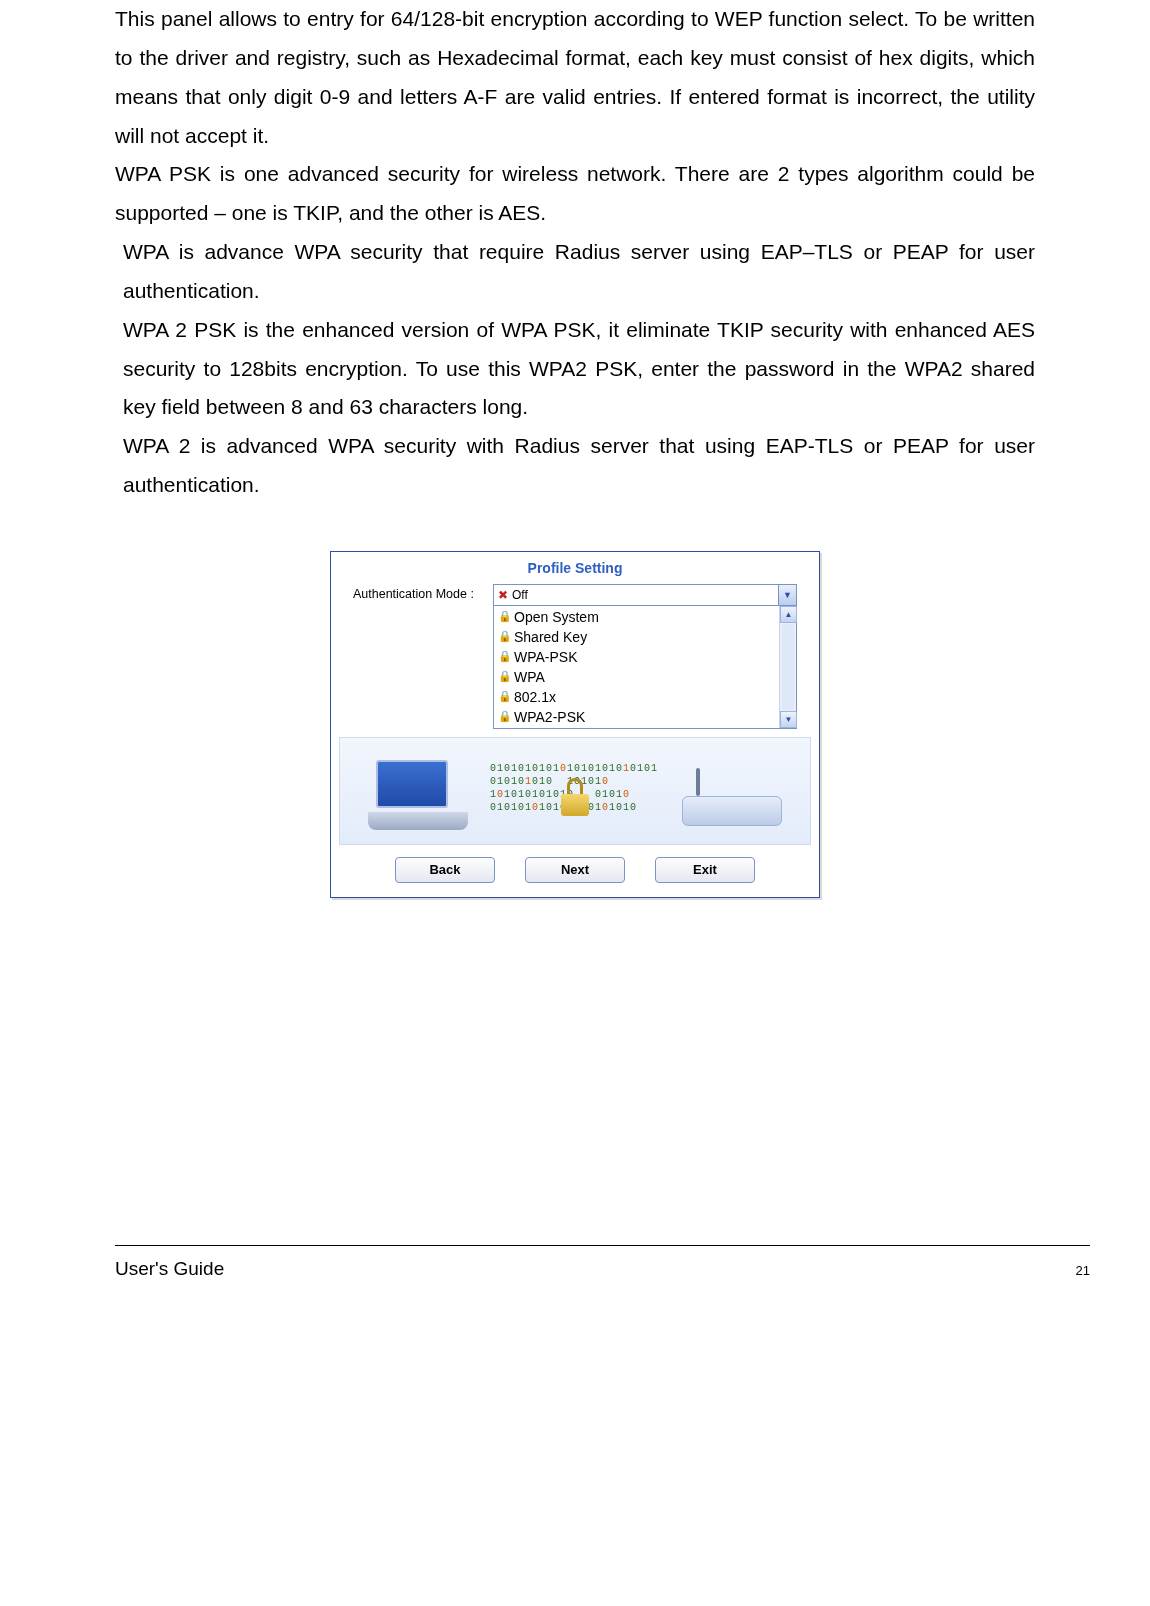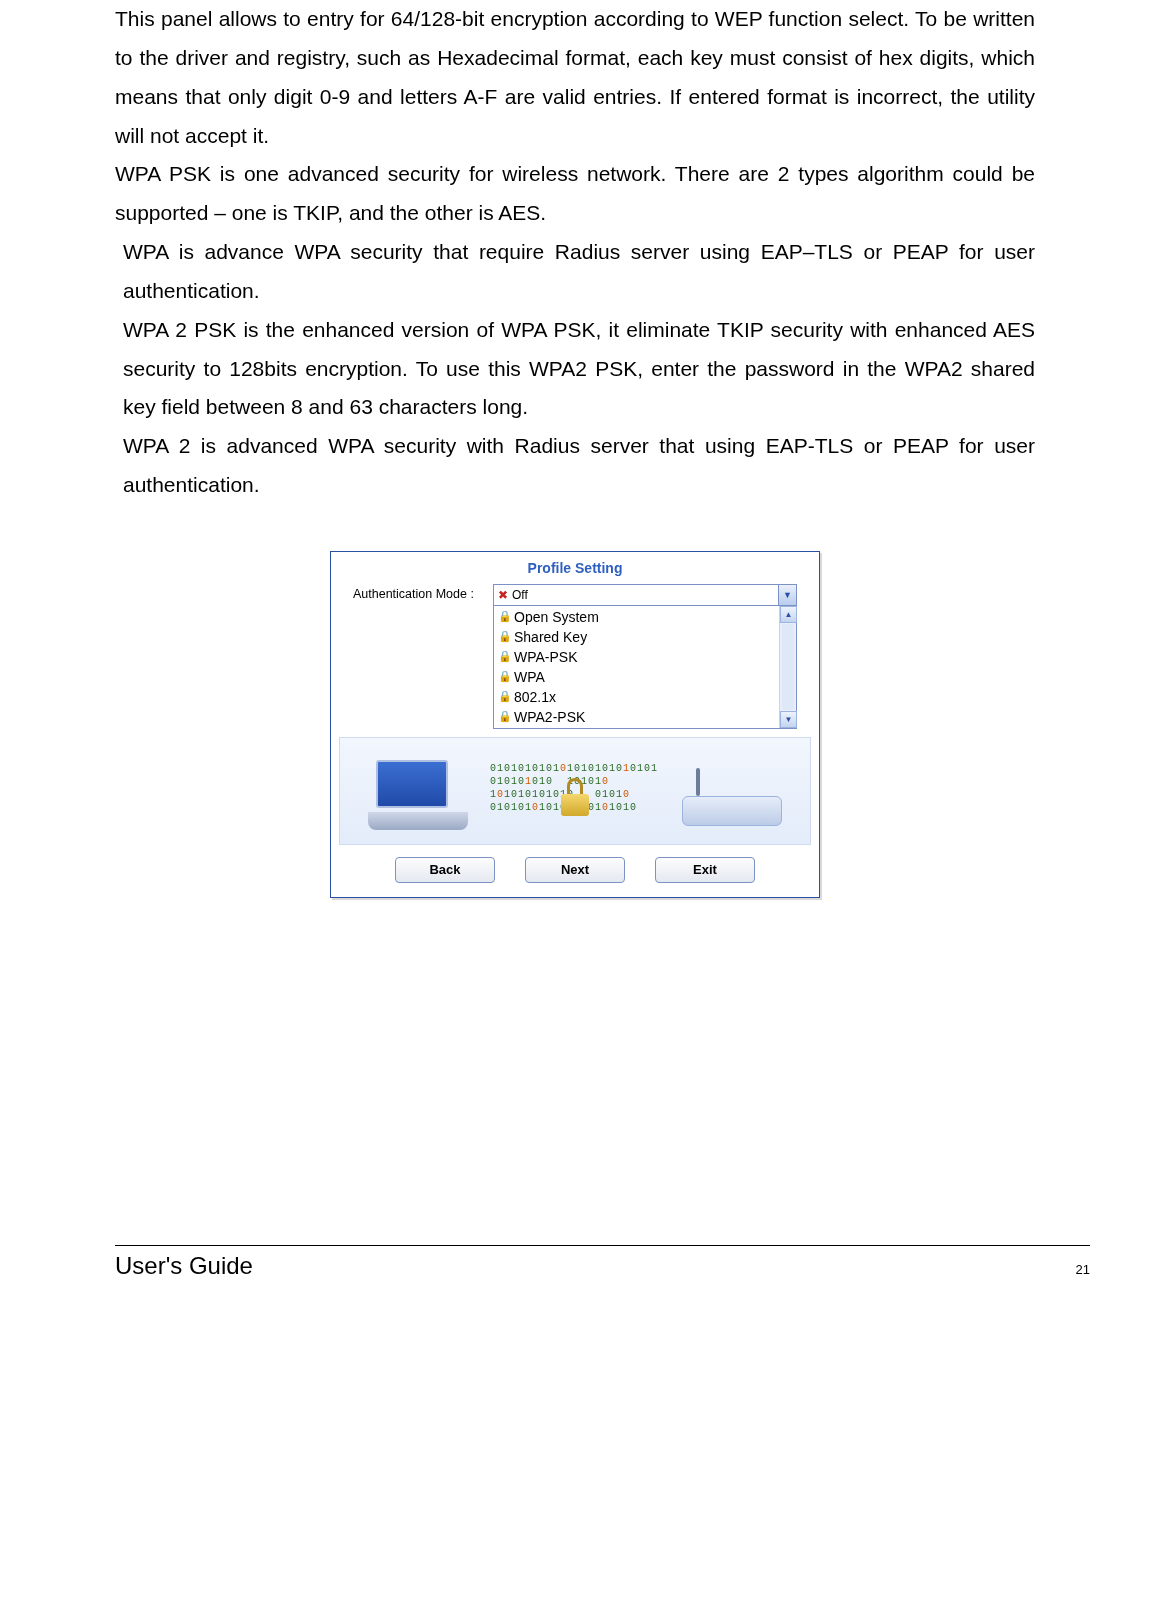--- a/index.html
+++ b/index.html
@@ -42,21 +42,21 @@
   .wm-illust .router .ant { width: 4px; height: 28px; background: #6c7c9a; position: absolute; left: 14px; top: -12px; border-radius: 2px; }
   .wm-illust .bits { position: absolute; left: 150px; right: 140px; top: 24px; font-family: 'Courier New', monospace; font-size: 10px; line-height: 13px; color: #2a6a25; letter-spacing: 1px; white-space: pre; }
   .wm-illust .bits b { color: #d05a00; font-weight: normal; }
   .wm-illust .lock { position: absolute; left: 50%; top: 46px; transform: translateX(-50%); width: 28px; height: 32px; }
   .wm-illust .lock .shackle { width: 16px; height: 16px; border: 3px solid #b38a1f; border-bottom: none; border-radius: 8px 8px 0 0; position: absolute; left: 6px; top: -6px; }
   .wm-illust .lock .lbody { width: 28px; height: 22px; background: linear-gradient(#f5d76e,#d1a92b); border-radius: 3px; position: absolute; bottom: 0; }
   .wm-buttons { display: flex; justify-content: center; gap: 30px; padding: 6px 0 14px; }
   .wm-btn { width: 100px; height: 26px; background: linear-gradient(#fdfdfd,#e4e8f0); border: 1px solid #7a93c4; border-radius: 4px; font-size: 13px; font-weight: bold; color: #000; display: flex; align-items: center; justify-content: center; cursor: pointer; }
   .footer-rule { position: absolute; left: 115px; right: 60px; bottom: 64px; border-top: 1px solid #000; }
   .footer { position: absolute; left: 115px; right: 60px; bottom: 30px; display: flex; justify-content: space-between; align-items: baseline; }
-  .footer-left { font-size: 24px; }
+  .footer-left { font-size: 19px; }
   .footer-right { font-size: 13px; }
 </style>
 </head>
 <body>
 
 <div class="page">
 
   <p class="body-text p1">This panel allows to entry for 64/128-bit encryption according to WEP function select. To be written to the driver and registry, such as Hexadecimal format, each key must consist of hex digits, which means that only digit 0-9 and letters A-F are valid entries. If entered format is incorrect, the utility will not accept it.</p>
   <p class="body-text">WPA PSK is one advanced security for wireless network. There are 2 types algorithm could be supported – one is TKIP, and the other is AES.</p>
   <p class="body-text indent">WPA is advance WPA security that require Radius server using EAP–TLS or PEAP for user authentication.</p>

